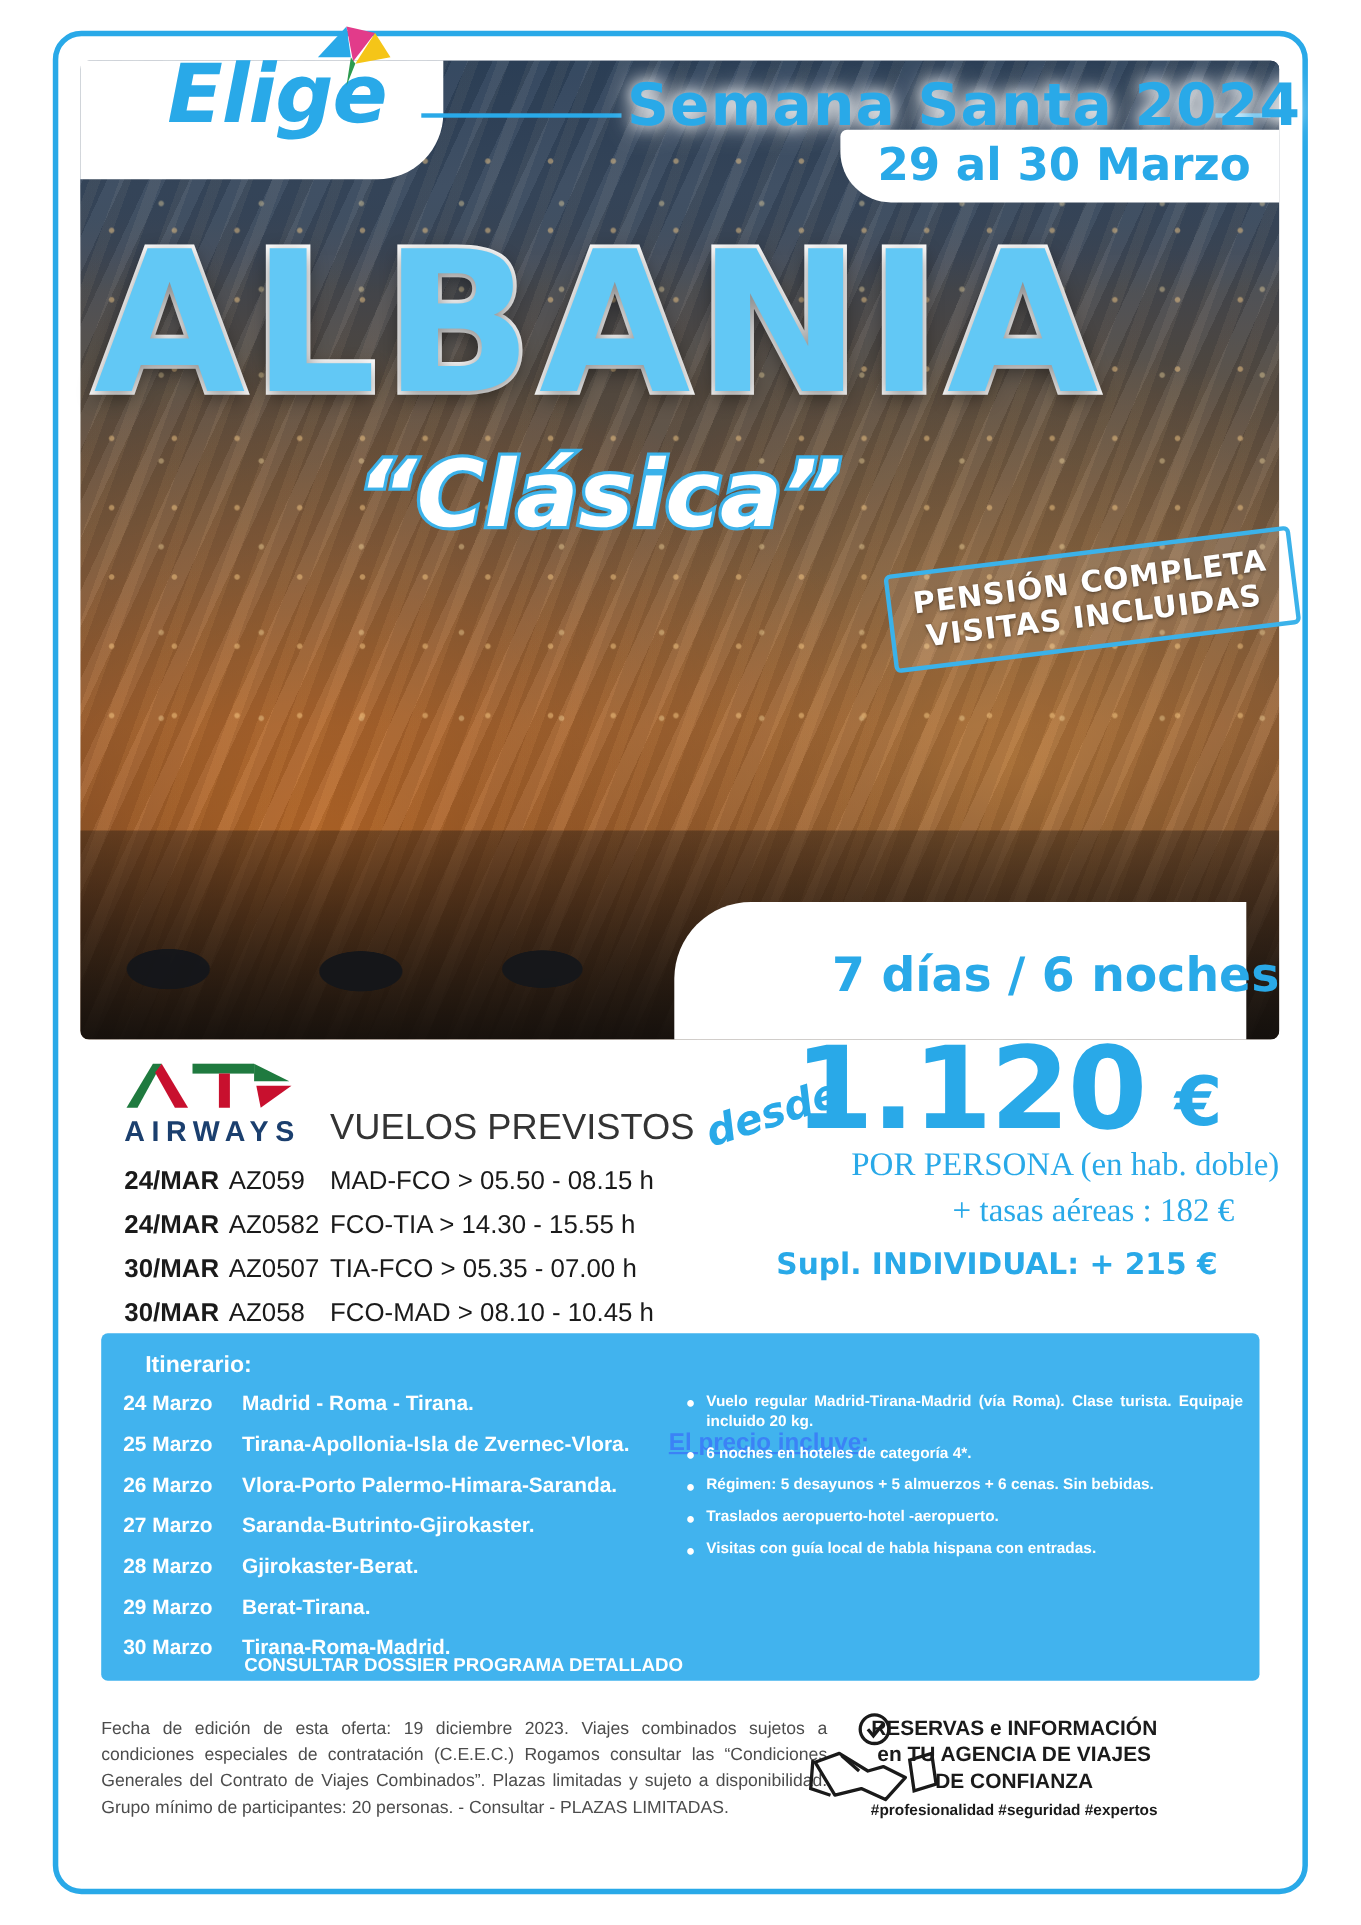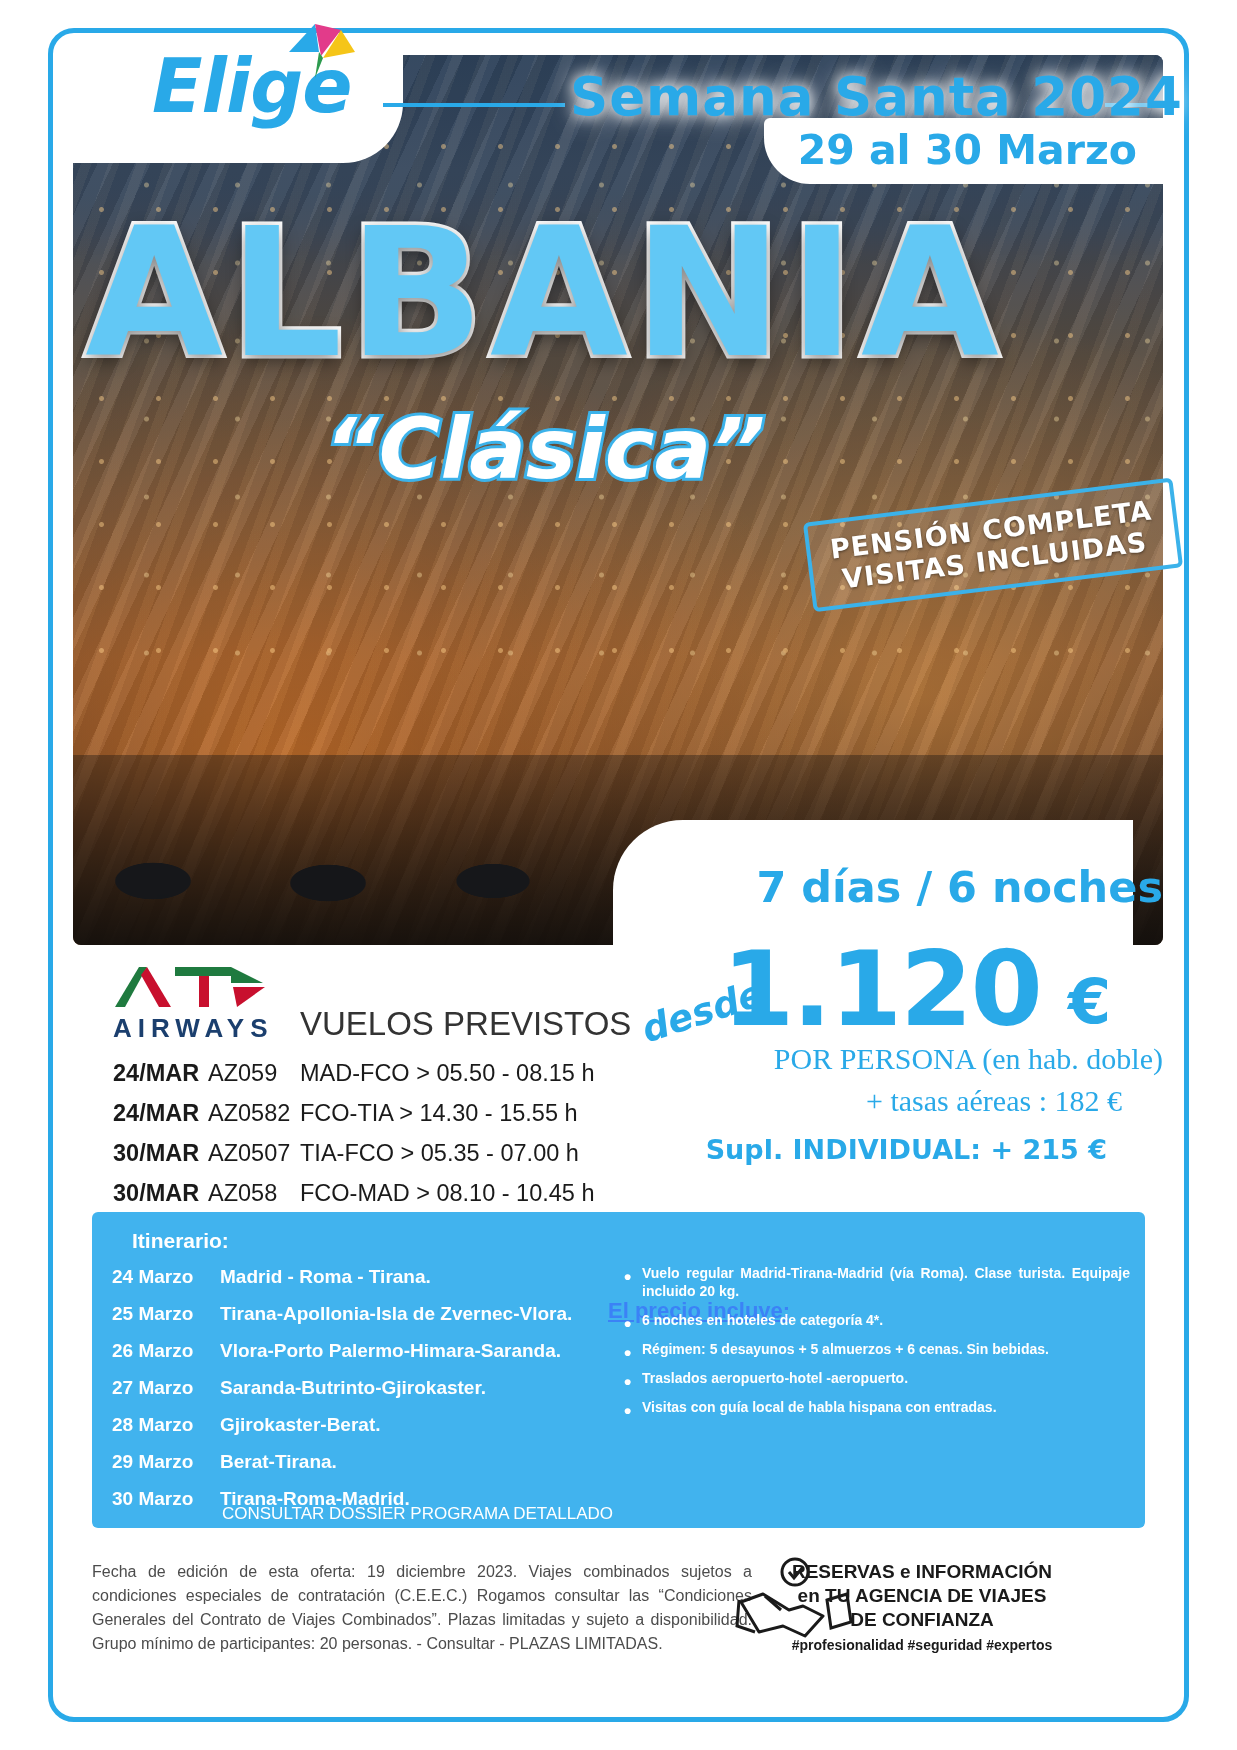--- a/index.html
+++ b/index.html
@@ -244,21 +244,21 @@
   }
   .itin-row {
     display: flex; margin-bottom: 15px;
     font-size: 19px; font-weight: bold; color: #ffffff;
     font-family: "Liberation Sans", sans-serif;
   }
   .itin-row .day { width: 108px; }
   .itin-row .txt { flex: 1; }
   .itin-note {
     position: absolute; left: 222px; top: 1504px;
-    font-size: 17px; font-weight: normal; color: #ffffff;
+    font-size: 17px; font-weight: bold; color: #ffffff;
     font-family: "Liberation Sans", sans-serif;
   }
   .inc-title {
     position: absolute; left: 608px; top: 1298px;
     font-size: 22px; font-weight: bold; color: #3b82f6;
     text-decoration: underline;
     font-family: "Liberation Sans", sans-serif;
   }
   .inc-list {
     position: absolute; left: 620px; top: 1265px; width: 510px;

